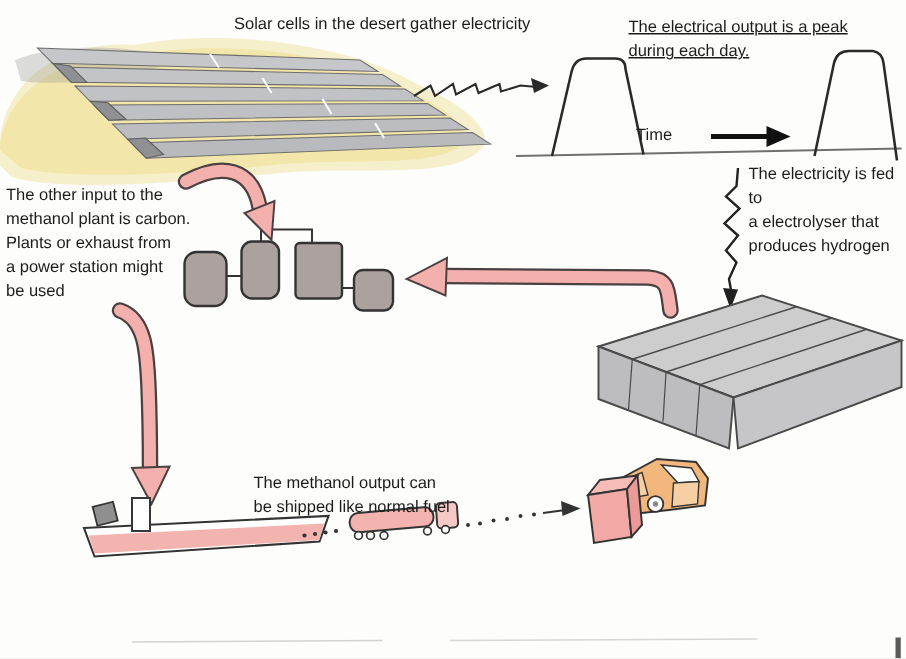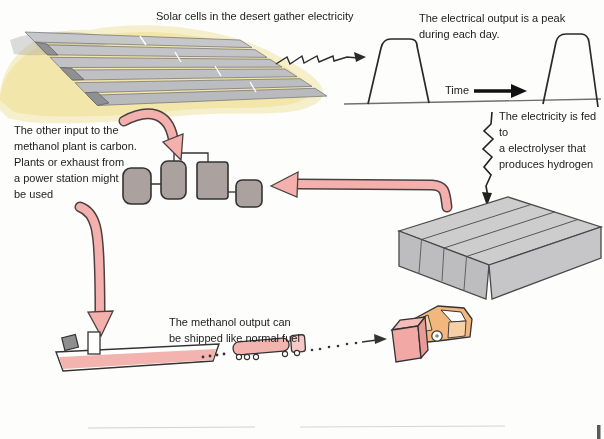--- a/index.html
+++ b/index.html
@@ -154,30 +154,30 @@
 
     <g>
       <line x1="88" y1="428" x2="255" y2="427" stroke="#d2d2d2" stroke-width="1"></line>
       <line x1="300" y1="427" x2="505" y2="426" stroke="#d6d6d6" stroke-width="1"></line>
       <rect x="597" y="425" width="3.5" height="14" fill="#5a5a5a"></rect>
     </g>
   </svg>
 
   <div class="caption" style="left:156px;top:8px;">Solar cells in the desert gather electricity</div>
 
-  <div class="caption" style="left:419px;top:10px;">The electrical output is a peak
+  <div class="caption" style="left:419px;top:10px;text-decoration:underline;">The electrical output is a peak
 during each day.</div>
 
-  <div class="caption" style="left:445px;top:82px;">Time</div>
+  <div class="caption" style="left:424px;top:82px;">Time</div>
 
   <div class="caption" style="left:499px;top:108px;">The electricity is fed to
 a electrolyser that
 produces hydrogen</div>
 
-  <div class="caption" style="left:14px;top:122px;">The other input to the
+  <div class="caption" style="left:4px;top:122px;">The other input to the
 methanol plant is carbon.
 Plants or exhaust from
 a power station might
 be used</div>
 
 
   <div class="caption" style="left:136px;top:314px;margin-left:33px;">The methanol output can
 be shipped like normal fuel</div>
 
 </div>

